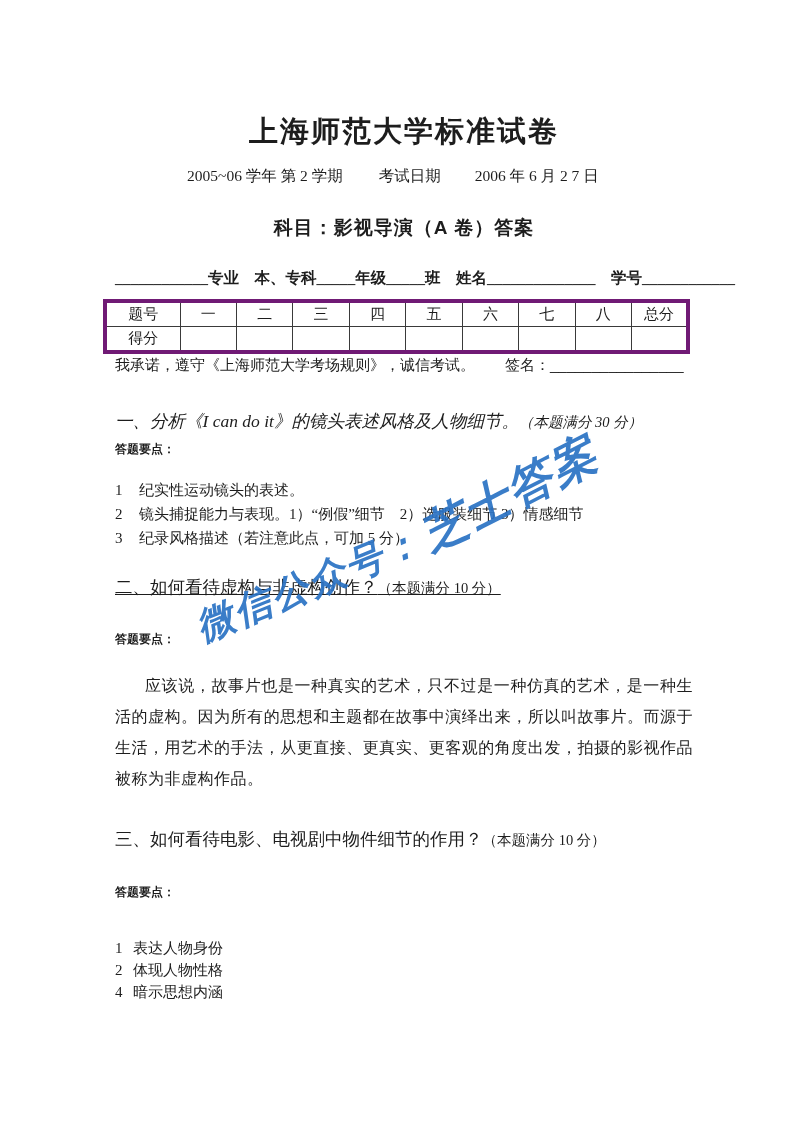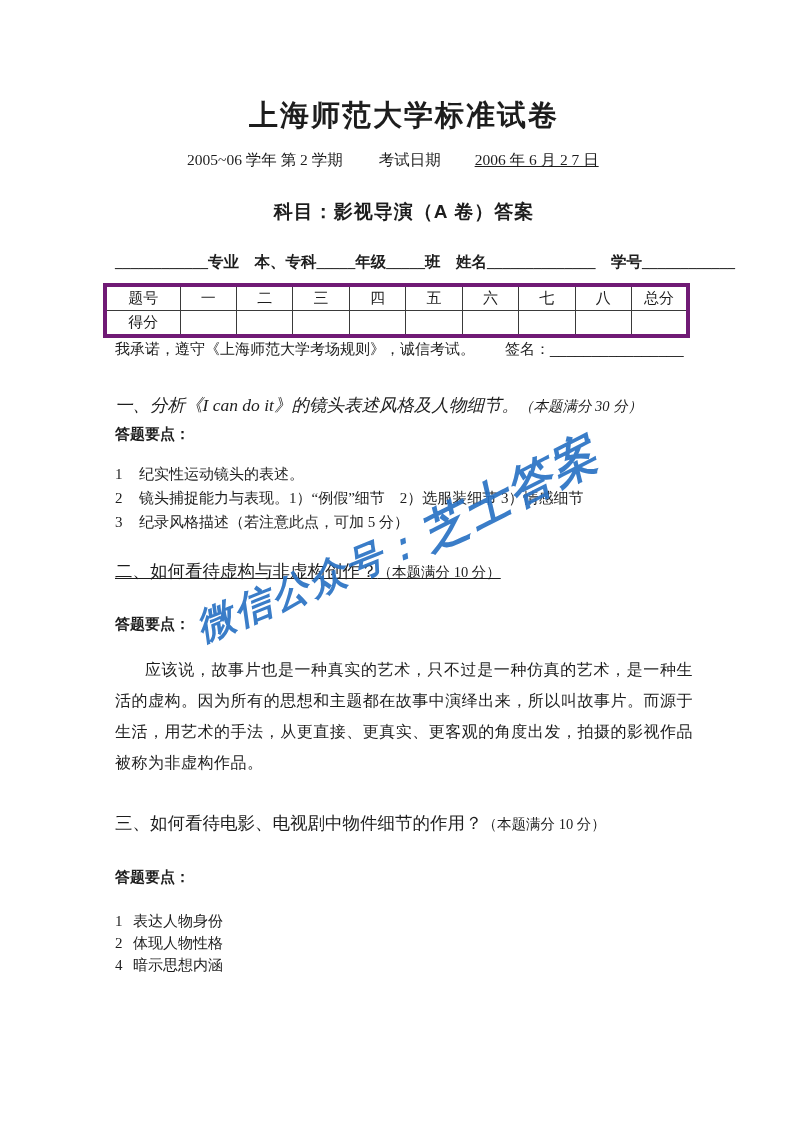--- a/index.html
+++ b/index.html
@@ -1,43 +1,43 @@
 <!DOCTYPE html>
 <html><head>
 <meta charset="utf-8">
 <style>
   html,body{margin:0;padding:0;background:#ffffff;}
   .page{
     position:relative; width:793px; height:1122px; background:#ffffff;
     box-sizing:border-box; padding:98px 100px 0 115px; overflow:hidden;
     font-family:"Liberation Serif", serif; color:#1d1d1d;
   }
-  .title{margin:0; text-align:center; font-family:"Liberation Sans",sans-serif;
+  .title{margin:16px; text-align:center; font-family:"Liberation Sans",sans-serif;
     font-weight:bold; font-size:29px; line-height:34px; letter-spacing:2px;}
   .semester-line{display:flex; margin-top:17px; font-size:15.5px; line-height:21px; white-space:nowrap;}
-  .sem-a{margin-left:72px;} .sem-b{margin-left:36px;} .sem-c{margin-left:34px;text-decoration:underline;}
+  .sem-a{margin-left:72px;} .sem-b{margin-left:36px;} .sem-c{margin-left:34px;}
   .subject-line{margin-top:29px; text-align:center; font-family:"Liberation Sans",sans-serif;
     font-weight:bold; font-size:19px; line-height:26px; letter-spacing:1px;}
   .info-line{margin-top:26px; font-size:15.5px; line-height:22px; white-space:nowrap; font-weight:600;}
   table.score-table{margin-top:10px; margin-left:-12px; border-collapse:collapse;
     width:587px; table-layout:fixed; border:4px solid #701a75;}
   table.score-table td{border:1px solid #3a3a3a; height:23px; text-align:center;
     font-size:15px; padding:0; font-family:"Liberation Serif",serif;}
   .pledge{display:flex; font-family:"Liberation Sans",sans-serif;
     font-size:15px; line-height:21px; white-space:nowrap;}
   .signature{margin-left:30px;}
   .question{white-space:nowrap; font-size:17.5px; line-height:24px;}
   .q-score{font-size:14.5px;}
   .q1{margin-top:34px;font-style:italic;} .q2{margin-top:25px;text-decoration:underline;} .q3{margin-top:33px;}
   .ans-label{font-family:"Liberation Sans",sans-serif; font-weight:bold;
-    font-size:15px; line-height:21px;}
+    font-size:12px; line-height:21px;}
   .al1{margin-top:5px;} .al2{margin-top:29px;} .al3{margin-top:30px;}
   .points{font-size:15px;}
   .points1{margin-top:18px;} .points1 .point{line-height:24px;}
-  .points2{margin-top:23px;font-family:Liberation Serif, serif;} .points2 .point{line-height:22px;}
+  .points2{margin-top:34px;font-family:Liberation Serif, serif;} .points2 .point{line-height:22px;}
   .pnum{display:inline-block; width:24px;}
   .points2 .pnum{width:18px;}
   .para{margin:20px 0 0 0; font-size:16px; line-height:31px; text-indent:30px;
     text-align:justify; letter-spacing:0.5px;}
   .watermark{
     position:absolute; left:197px; top:596px; z-index:5;
     transform:rotate(-22deg); transform-origin:0 50%;
     font-style:italic; font-weight:bold; white-space:nowrap;
     letter-spacing:2px; opacity:0.92; pointer-events:none;
     font-family:"DejaVu Serif", serif;

